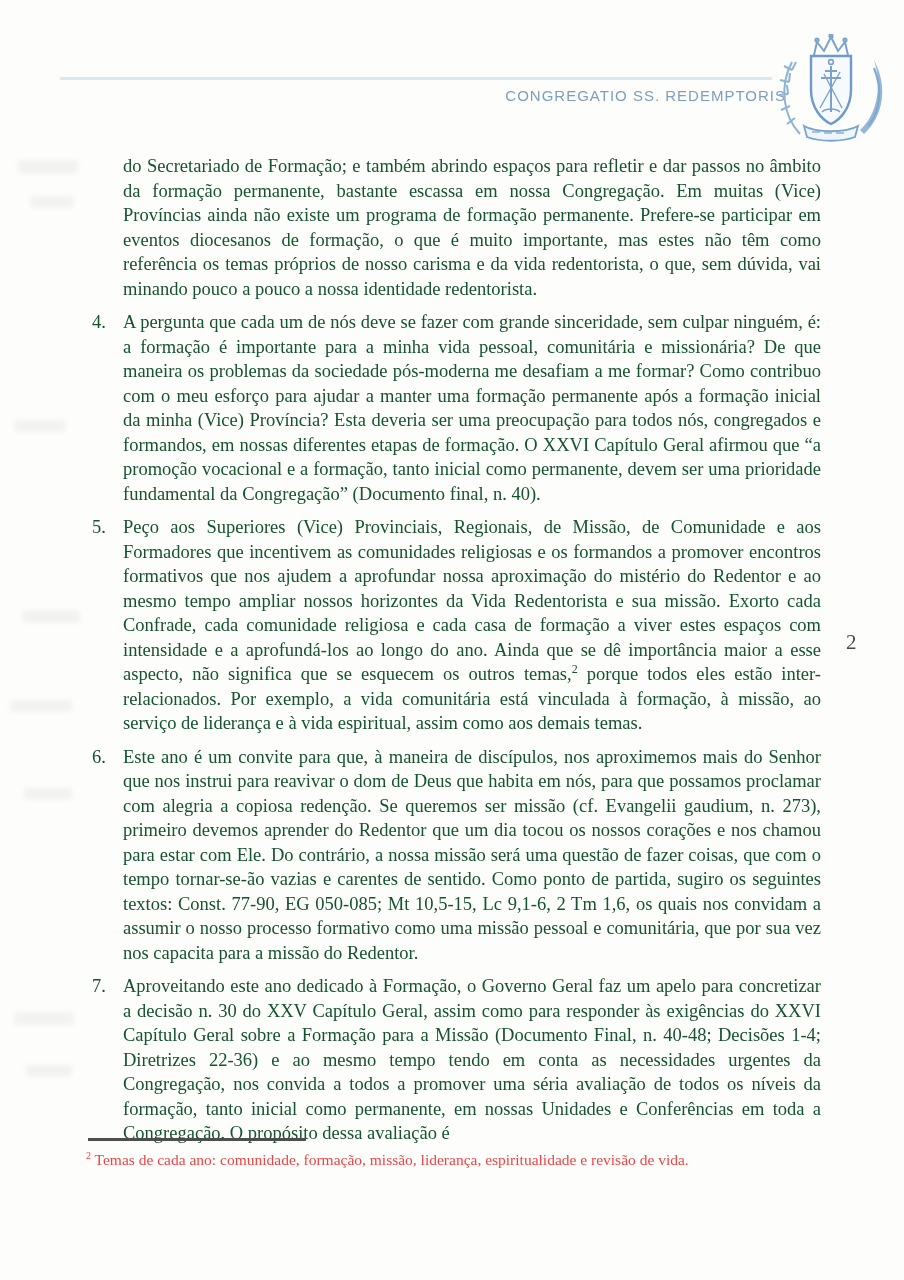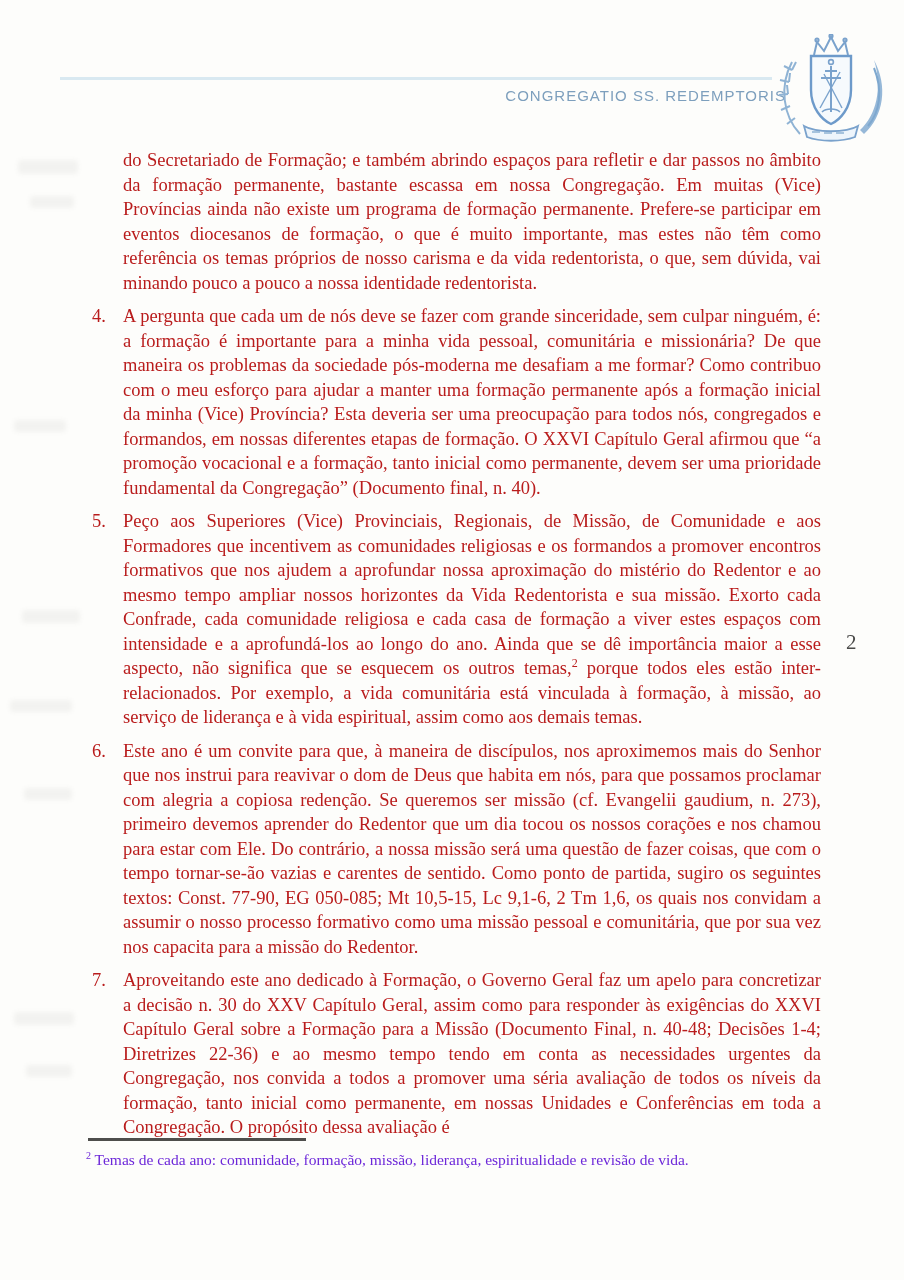--- a/index.html
+++ b/index.html
@@ -20,42 +20,42 @@
     text-align:right;
     font-family:"Liberation Sans", sans-serif;
     font-size:15px;letter-spacing:1px;
     color:#7d9fbd;
   }
   .crest{
     position:absolute;left:770px;top:34px;width:122px;height:112px;
   }
   
   .doc-body{
-    position:absolute;left:92px;top:148px;width:729px;
+    position:absolute;left:92px;top:154px;width:729px;
     font-size:18.5px;line-height:24.5px;
-    color:#b91c1c;
+    color:#14532d;
     text-align:justify;
   }
   .para{position:relative;padding-left:31px;margin:0 0 9px 0;}
   .para .num{position:absolute;left:0;top:0;}
   .para .it{}
   .para sup{font-size:12px;line-height:0;vertical-align:super;}
   
   .page-number{
     position:absolute;left:846px;top:630px;
     font-size:21px;color:#4a4a48;
   }
   
   .footnote-rule{
     position:absolute;left:88px;top:1138px;width:218px;height:3px;
     background:#4e4e4c;
   }
   .footnote{
     position:absolute;left:86px;top:1150px;width:720px;
-    font-size:15.5px;line-height:20px;color:#6d28d9;
+    font-size:15.5px;line-height:20px;color:#ef4444;
   }
   .footnote sup{font-size:10px;vertical-align:super;line-height:0;}
   
   .smudge{
     position:absolute;background:#9a9a96;opacity:.10;
     filter:blur(2px);border-radius:3px;
   }
 </style>
 </head>
 <body>

